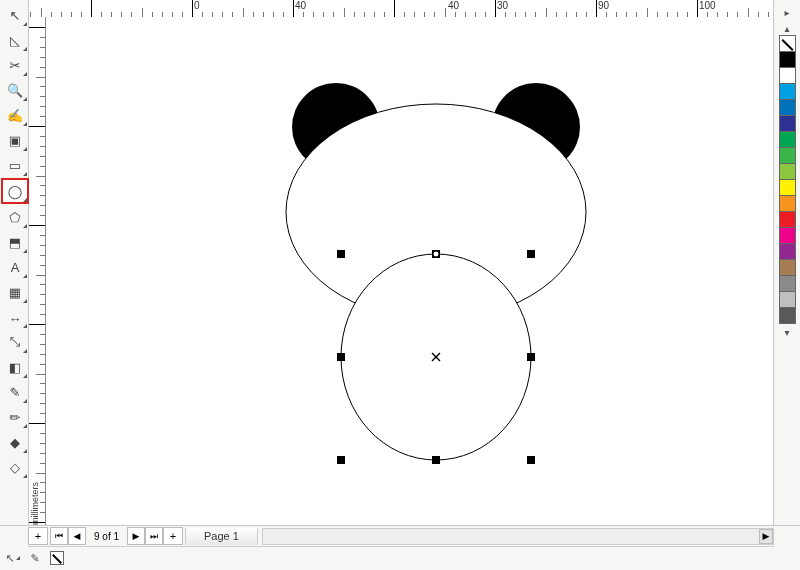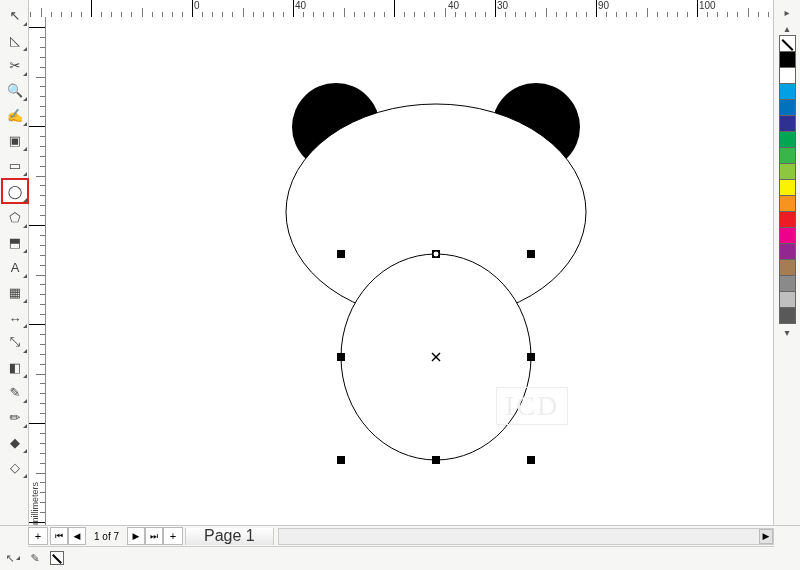--- a/index.html
+++ b/index.html
@@ -19,21 +19,21 @@
 
 .toolbox{position:absolute;left:0;top:0;width:28px;bottom:44px;background:#f6f6f5;border-right:1px solid #c8c8c8;padding-top:2px}
 .tool{position:relative;width:24px;height:22px;margin:1px 2px;border:1px solid transparent;display:flex;align-items:center;justify-content:center;color:#444}
 .tool.selected{border:2px solid #d22;background:#fff;margin:0 1px}
 .tool .fly{position:absolute;right:0;bottom:0;width:0;height:0;border-left:4px solid transparent;border-bottom:4px solid #555}
 
 .bottombar{position:absolute;left:0;bottom:0;right:0;height:44px;background:#f6f6f5;border-top:1px solid #c8c8c8}
 .page-nav{position:absolute;left:28px;top:0;right:26px;height:20px;display:flex;align-items:center;background:#f6f6f5;border-bottom:1px solid #ccc}
 .nav-btn{width:16px;height:16px;margin:0 0px;display:flex;align-items:center;justify-content:center;border:1px solid #bbb;background:#fff;font-size:9px}
 .nav-add{width:18px;height:16px;border:1px solid #bbb;background:#fff;display:flex;align-items:center;justify-content:center;margin-right:2px}
-.page-tab{height:17px;border:1px solid #ccc;border-bottom:none;border-top:none;background:linear-gradient(#fff,#e9e9e9);padding:0 18px;display:flex;align-items:center;font-size:16px;color:#333}
+.page-tab{height:17px;border:1px solid #ccc;border-bottom:none;border-top:none;background:linear-gradient(#fff,#e9e9e9);padding:0 18px;display:flex;align-items:center;font-size:11px;color:#333}
 .pg-count{font-size:10px;padding:0 8px}
 .hscroll{flex:1;height:15px;margin-left:4px;background:#efefef;border:1px solid #ccc;position:relative}
 .hscroll .arr{position:absolute;top:0;width:14px;height:100%;background:#e2e2e2;border:1px solid #bbb;box-sizing:border-box;display:flex;align-items:center;justify-content:center;font-size:9px}
 .status-row{position:absolute;left:0;top:22px;right:0;height:20px;display:flex;align-items:center;padding-left:4px;gap:4px}
 .status-row .sbtn{width:18px;height:16px;display:flex;align-items:center;justify-content:center;color:#555}
 
 .palette{position:absolute;right:0;top:0;width:26px;bottom:44px;background:#f6f6f5;border-left:1px solid #c8c8c8;display:flex;flex-direction:column;align-items:center;padding-top:4px;gap:0}
 .pal-btn{width:18px;height:16px;display:flex;align-items:center;justify-content:center;font-size:10px;color:#555}
 .swatch{width:17px;height:17px;border:1px solid #666;box-sizing:border-box;margin-top:-1px}
 .swatch.none{background:#fff;position:relative}
@@ -304,21 +304,20 @@
         <rect x="481" y="439" width="8" height="8"></rect>
 
         <g stroke="#000" stroke-width="1.5">
           <line x1="386" y1="336" x2="394" y2="344"></line>
           <line x1="394" y1="336" x2="386" y2="344"></line>
         </g>
 
         <circle cx="390" cy="237" r="3" fill="#fff" stroke="#000"></circle>
       </g>
     </svg>
-    <div class="watermark" style="left:450px;top:370px">ICD</div>
   </div>
 
   <div class="palette" id="pal">
     <div class="pal-btn">▸</div>
     <div class="pal-btn">▴</div>
   <div class="swatch none"></div>
       <div class="swatch" style="background: rgb(0, 0, 0);"></div>
       <div class="swatch" style="background: rgb(255, 255, 255);"></div>
       <div class="swatch" style="background: rgb(0, 160, 227);"></div>
       <div class="swatch" style="background: rgb(0, 114, 188);"></div>
@@ -338,21 +337,21 @@
       <div class="pal-btn">▾</div>
     </div>
 
   <div class="bottombar">
     <div class="page-nav">
       <div class="nav-add">
           <span>+</span>
         </div>
       <div class="nav-btn">⏮</div>
       <div class="nav-btn">◀</div>
-      <div class="pg-count">1 of 7</div>
+      <div class="pg-count">9 of 1</div>
       <div class="nav-btn">▶</div>
       <div class="nav-btn">⏭</div>
       <div class="nav-add">
           <span>+</span>
         </div>
       <div class="page-tab">Page 1</div>
       <div class="hscroll">
         <div class="arr" style="right:0">▶</div>
       </div>
     </div>

